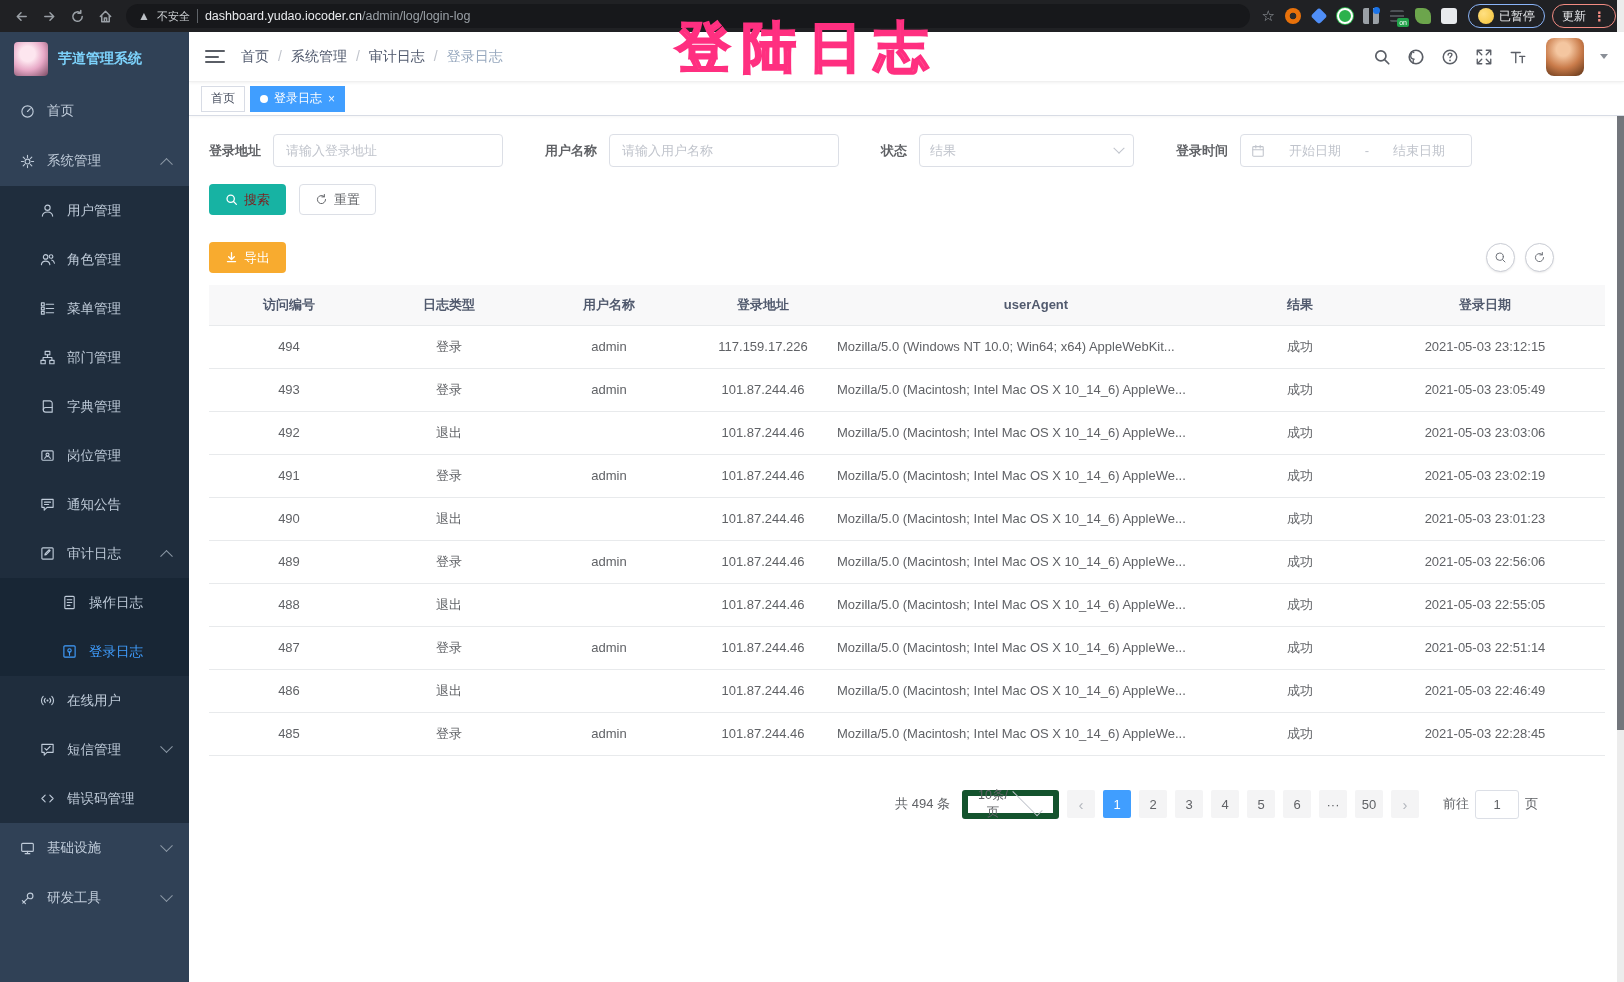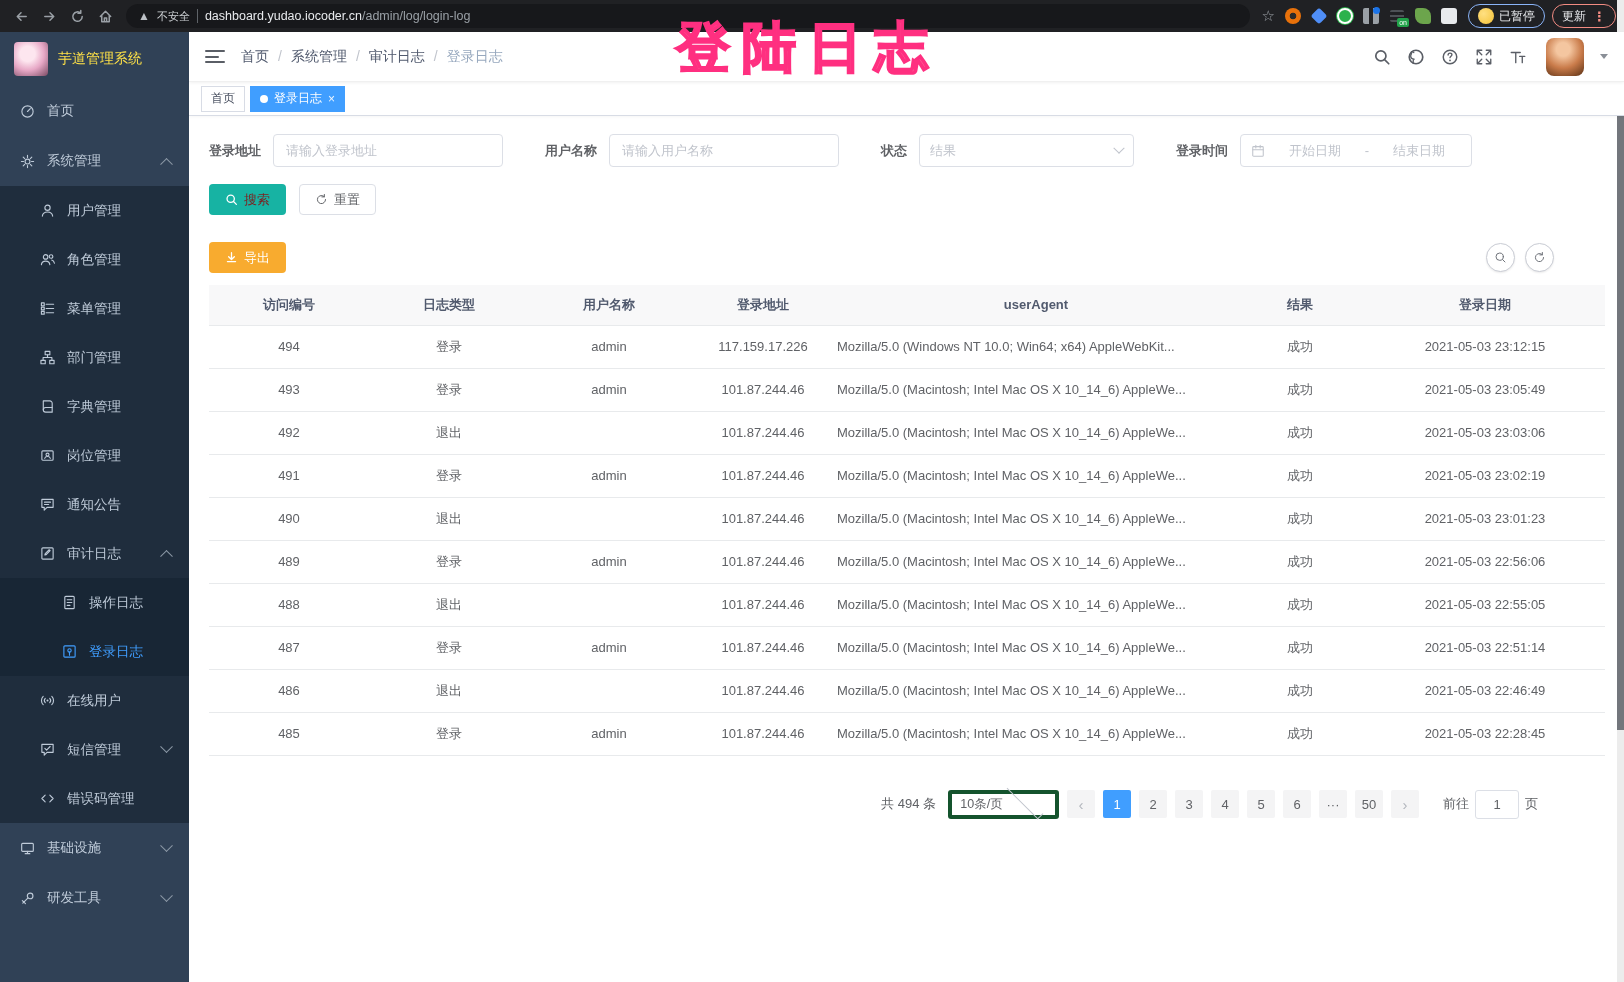--- a/index.html
+++ b/index.html
@@ -34,21 +34,21 @@
   .pill-paused { border:1px solid #8ab4f8; }
   .pill-update { border:1px solid #f28b82; }
   .mini-avatar { width:16px; height:16px; border-radius:50%; background:radial-gradient(circle at 35% 35%, #ffe082, #f7cb4d 70%, #e8a23c); }
   .vdots { color:#f28b82; font-size:13px; letter-spacing:0; margin-left:2px; font-weight:bold; }
 
   
   .app { flex:1; display:flex; min-height:0; position:relative; }
   .sidebar { width:189px; background:#304156; color:#bfcbd9; flex-shrink:0; overflow:hidden; }
   .logo-row { height:54px; display:flex; align-items:center; gap:10px; padding:0 14px; }
   .logo-img { width:34px; height:34px; border-radius:4px; background:radial-gradient(circle at 40% 35%, #fde6ef 25%, #e7a8c6 55%, #7a4a63); flex-shrink:0; }
-  .logo-title { color:#fde047; font-size:14px; font-weight:normal; white-space:nowrap; }
+  .logo-title { color:#7dd3fc; font-size:14px; font-weight:bold; white-space:nowrap; }
   .menu { list-style:none; }
   .menu-item { height:50px; display:flex; align-items:center; gap:12px; padding:0 14px 0 20px; cursor:pointer; font-size:13.5px; position:relative; }
   .menu-item.lv2 { background:#1f2d3d; padding-left:40px; height:49px; }
   .menu-item.lv3 { background:#182635; padding-left:62px; height:49px; }
   .menu-item.active { color:#409eff; }
   .menu-icon { width:15px; height:15px; display:inline-flex; flex-shrink:0; }
   .menu-icon svg { width:15px; height:15px; }
   .s { fill:none; stroke:currentColor; stroke-width:1.2; stroke-linecap:round; stroke-linejoin:round; }
   .menu-label { flex:1; white-space:nowrap; overflow:hidden; }
   .menu-arrow { width:9px; height:9px; border-right:1.5px solid #8a97a5; border-bottom:1.5px solid #8a97a5; flex-shrink:0; margin-right:4px; }
@@ -111,21 +111,21 @@
 
   
   .log-table { margin-top:12px; width:1396px; border-collapse:collapse; table-layout:fixed; }
   .log-table th { background:#f8f8f9; color:#515a6e; font-weight:bold; height:40px; font-size:13px; border-bottom:1px solid #e8eaec; text-align:center; }
   .log-table td { height:43px; border-bottom:1px solid #e8eaec; text-align:center; color:#606266; font-size:13px; white-space:nowrap; overflow:hidden; text-overflow:ellipsis; }
   .log-table td.ua { text-align:left; padding-right:10px; }
 
   
   .pager { margin-top:34px; display:flex; align-items:center; justify-content:flex-end; gap:8px; padding-right:66px; color:#606266; }
   .pg-total { margin-right:4px; }
-  .pg-size { width:111px; height:29px; border:4px solid #14532d; border-radius:3px; display:flex; align-items:center; padding:0 8px; color:#606266; font-size:12.5px; cursor:pointer; }
+  .pg-size { width:97px; height:29px; border:6px solid #14532d; border-radius:3px; display:flex; align-items:center; padding:0 8px; color:#606266; font-size:12.5px; cursor:pointer; }
   .pg-size span { flex:1; text-align:center; }
   .pg-btn { min-width:28px; height:28px; padding:0 4px; border-radius:2px; background:#f4f4f5; color:#606266; display:flex; align-items:center; justify-content:center; font-size:13px; cursor:pointer; }
   .pg-btn.active { background:#409eff; color:#fff; }
   .pg-btn.nav-arrow { color:#b2b6bd; font-size:15px; }
   .pg-goto { display:flex; align-items:center; gap:6px; margin-left:16px; }
   .pg-goto input { width:44px; height:29px; border:1px solid #dcdfe6; border-radius:3px; text-align:center; color:#606266; font-size:13px; outline:none; }
 
   
   .watermark { position:absolute; left:676px; top:12px; font-size:54px; font-weight:800; letter-spacing:12px; color:#ff6298; -webkit-text-stroke:2px #ff2f80; z-index:50; pointer-events:none; white-space:nowrap; }
   .v-scroll { position:absolute; right:0; top:0; bottom:0; width:7px; background:#ececec; }

